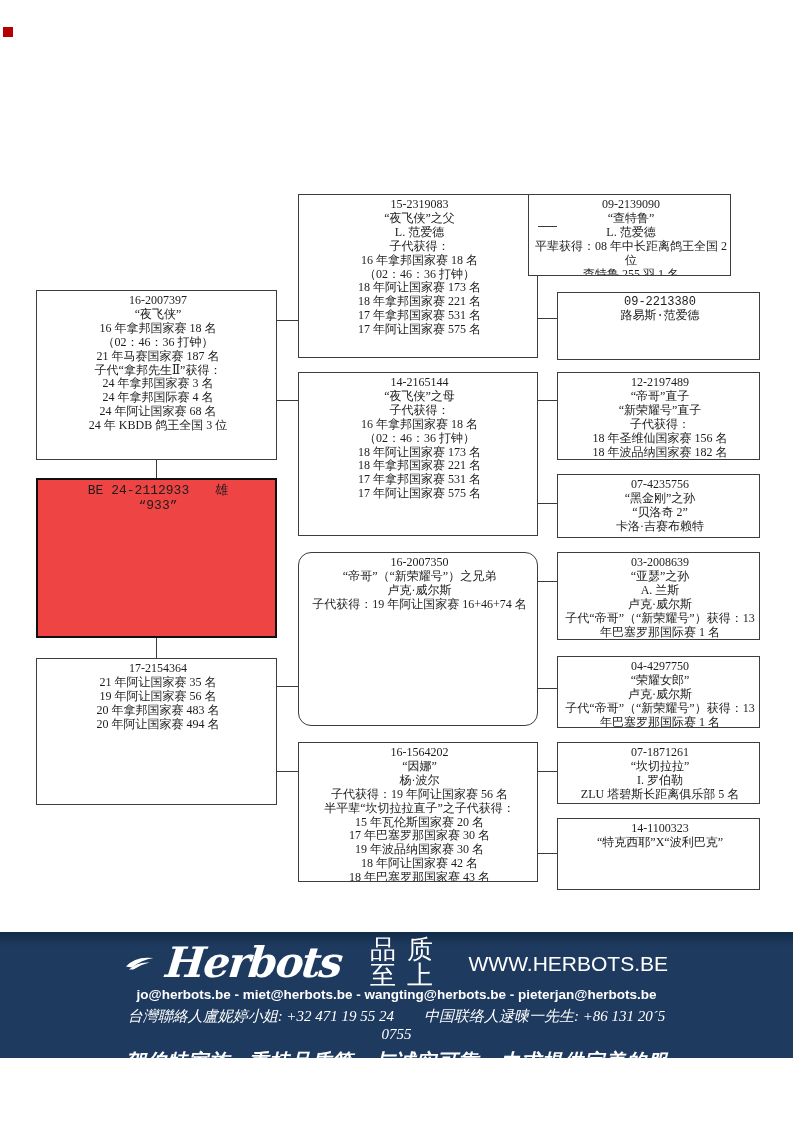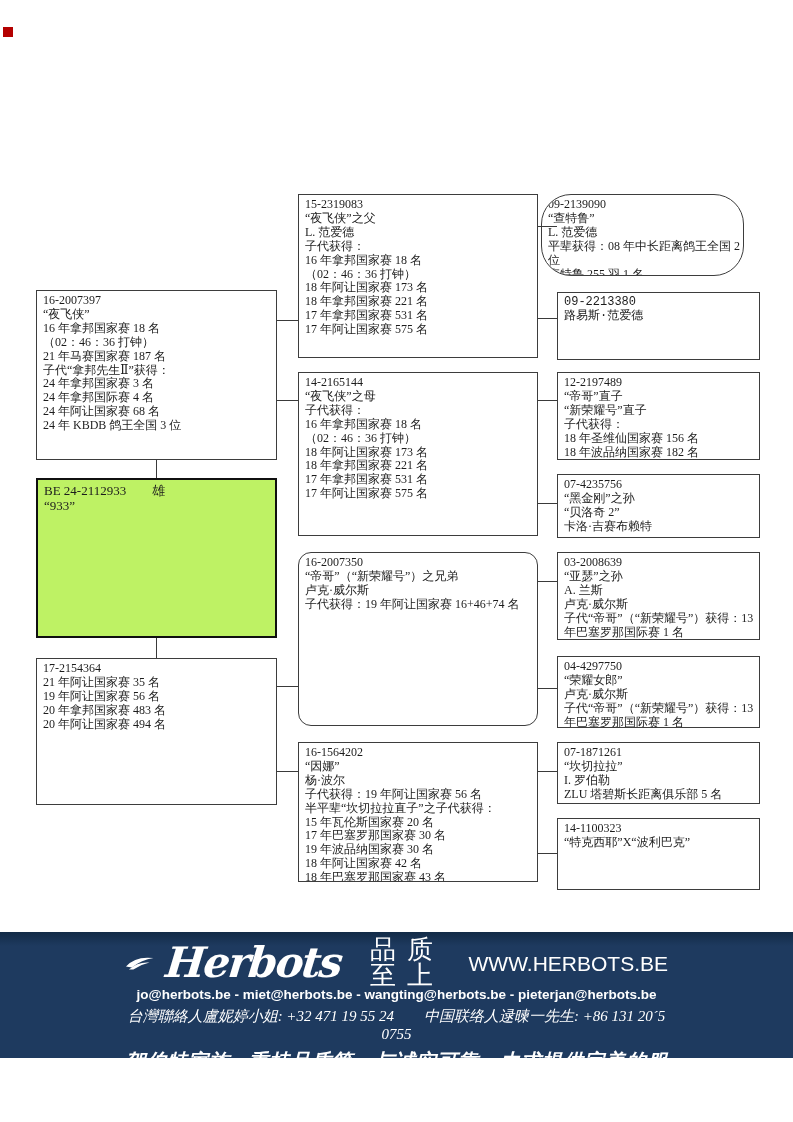--- a/index.html
+++ b/index.html
@@ -2,30 +2,30 @@
 <html><head>
 <meta charset="utf-8">
 <style>
   html,body{margin:0;padding:0;background:#ffffff;}
   .page{position:relative;width:793px;height:1122px;background:#ffffff;overflow:hidden;
         font-family:"Liberation Serif","DejaVu Serif",serif;}
   .red-marker{position:absolute;left:3px;top:27px;width:10px;height:10px;background:#b40000;}
 
   
   .pbox{position:absolute;box-sizing:border-box;border:1px solid #3d3d3d;background:#fff;
-        color:#1c1c1c;font-size:12px;line-height:1.16;padding:3px 3px 0 6px;overflow:hidden;}
+        color:#1c1c1c;font-size:12px;line-height:1.16;padding:3px 3px 0 6px;overflow:hidden;text-align:center;}
   .pbox .ring,.pbox .bline{white-space:normal;}
   #box-father{left:36px;top:290px;width:241px;height:170px;}
-  #box-subject{left:36px;top:478px;width:241px;height:160px;background:#bef264;border:2px solid #101010;font-size:13px;}
+  #box-subject{left:36px;top:478px;width:241px;height:160px;background:#ef4444;border:2px solid #101010;font-size:13px;font-family:Liberation Mono, monospace;}
   #box-mother{left:36px;top:658px;width:241px;height:147px;}
   #box-gp1{left:298px;top:194px;width:240px;height:164px;}
   #box-gp2{left:298px;top:372px;width:240px;height:164px;}
   #box-gp3{left:298px;top:552px;width:240px;height:174px;border-radius:13px;}
   #box-gp4{left:298px;top:742px;width:240px;height:140px;}
-  #box-gg1{left:541px;top:194px;width:203px;height:82px;border-radius:30px;}
+  #box-gg1{left:528px;top:194px;width:203px;height:82px;}
   #box-gg2{left:557px;top:292px;width:203px;height:68px;font-family:Liberation Mono, monospace;}
   #box-gg3{left:557px;top:372px;width:203px;height:88px;}
   #box-gg4{left:557px;top:474px;width:203px;height:64px;}
   #box-gg5{left:557px;top:552px;width:203px;height:88px;}
   #box-gg6{left:557px;top:656px;width:203px;height:72px;}
   #box-gg7{left:557px;top:742px;width:203px;height:62px;}
   #box-gg8{left:557px;top:818px;width:203px;height:72px;}
 
   
   .cl{position:absolute;height:1px;background:#3a3a3a;}

